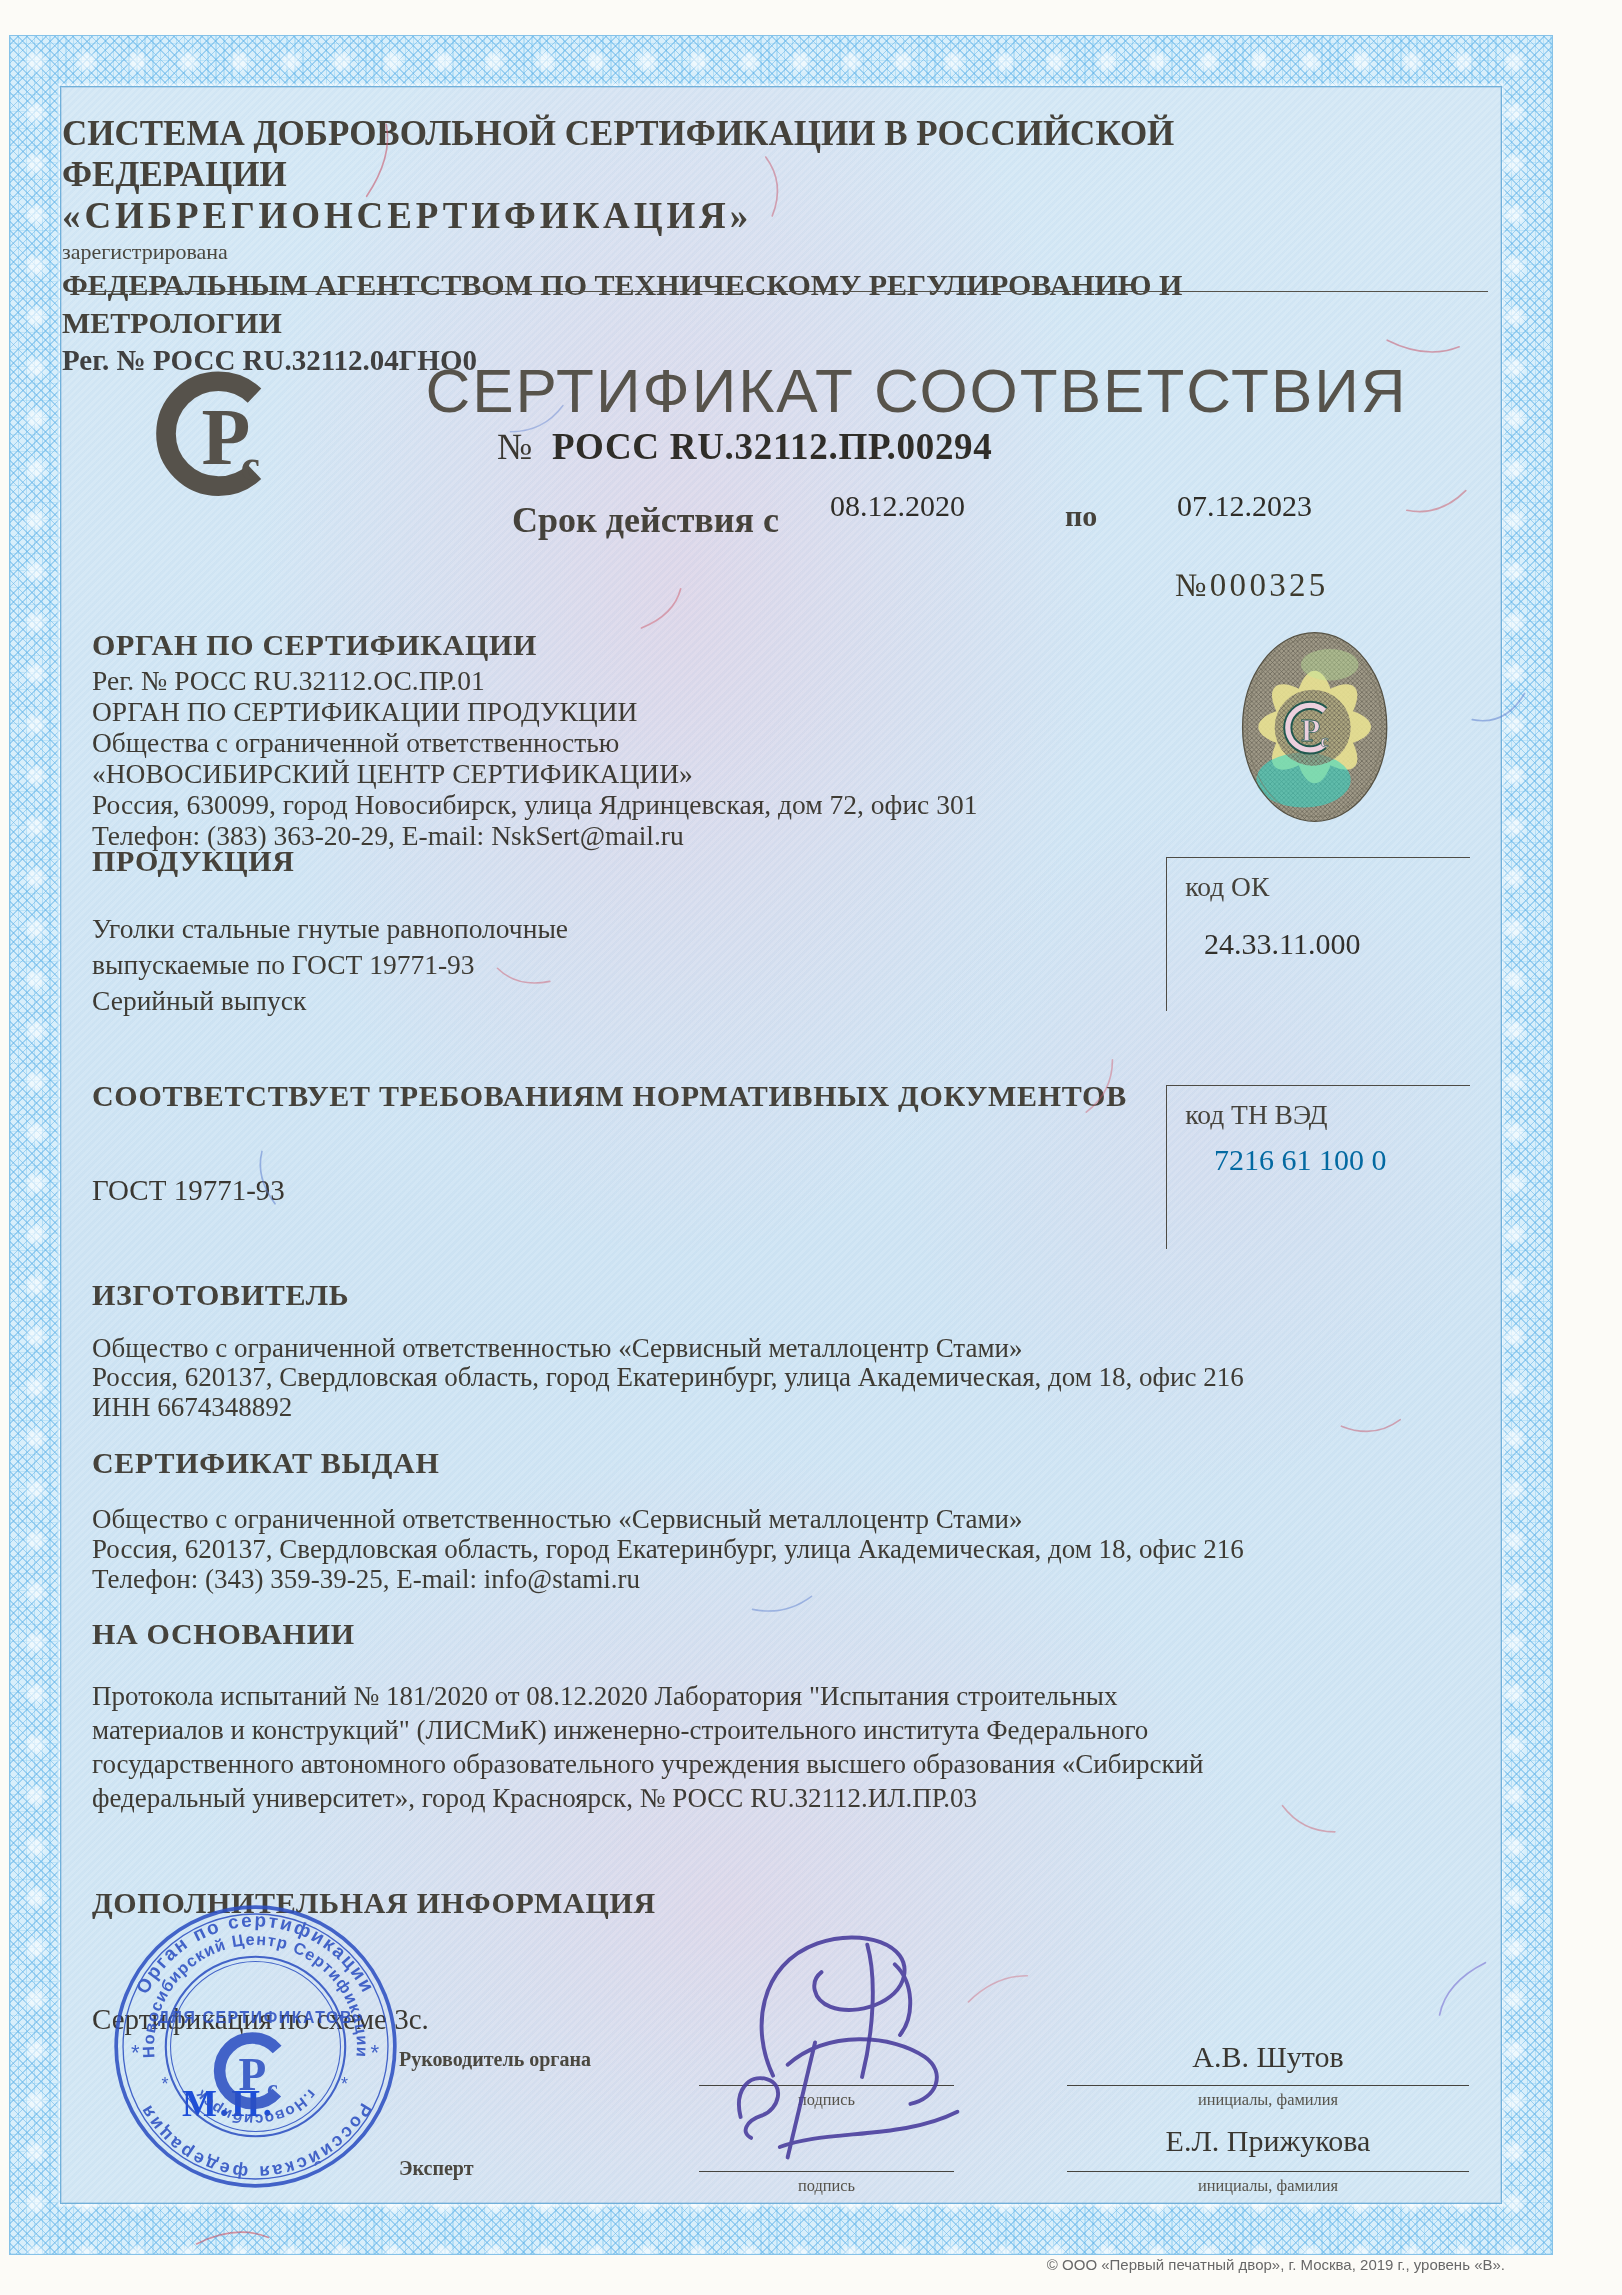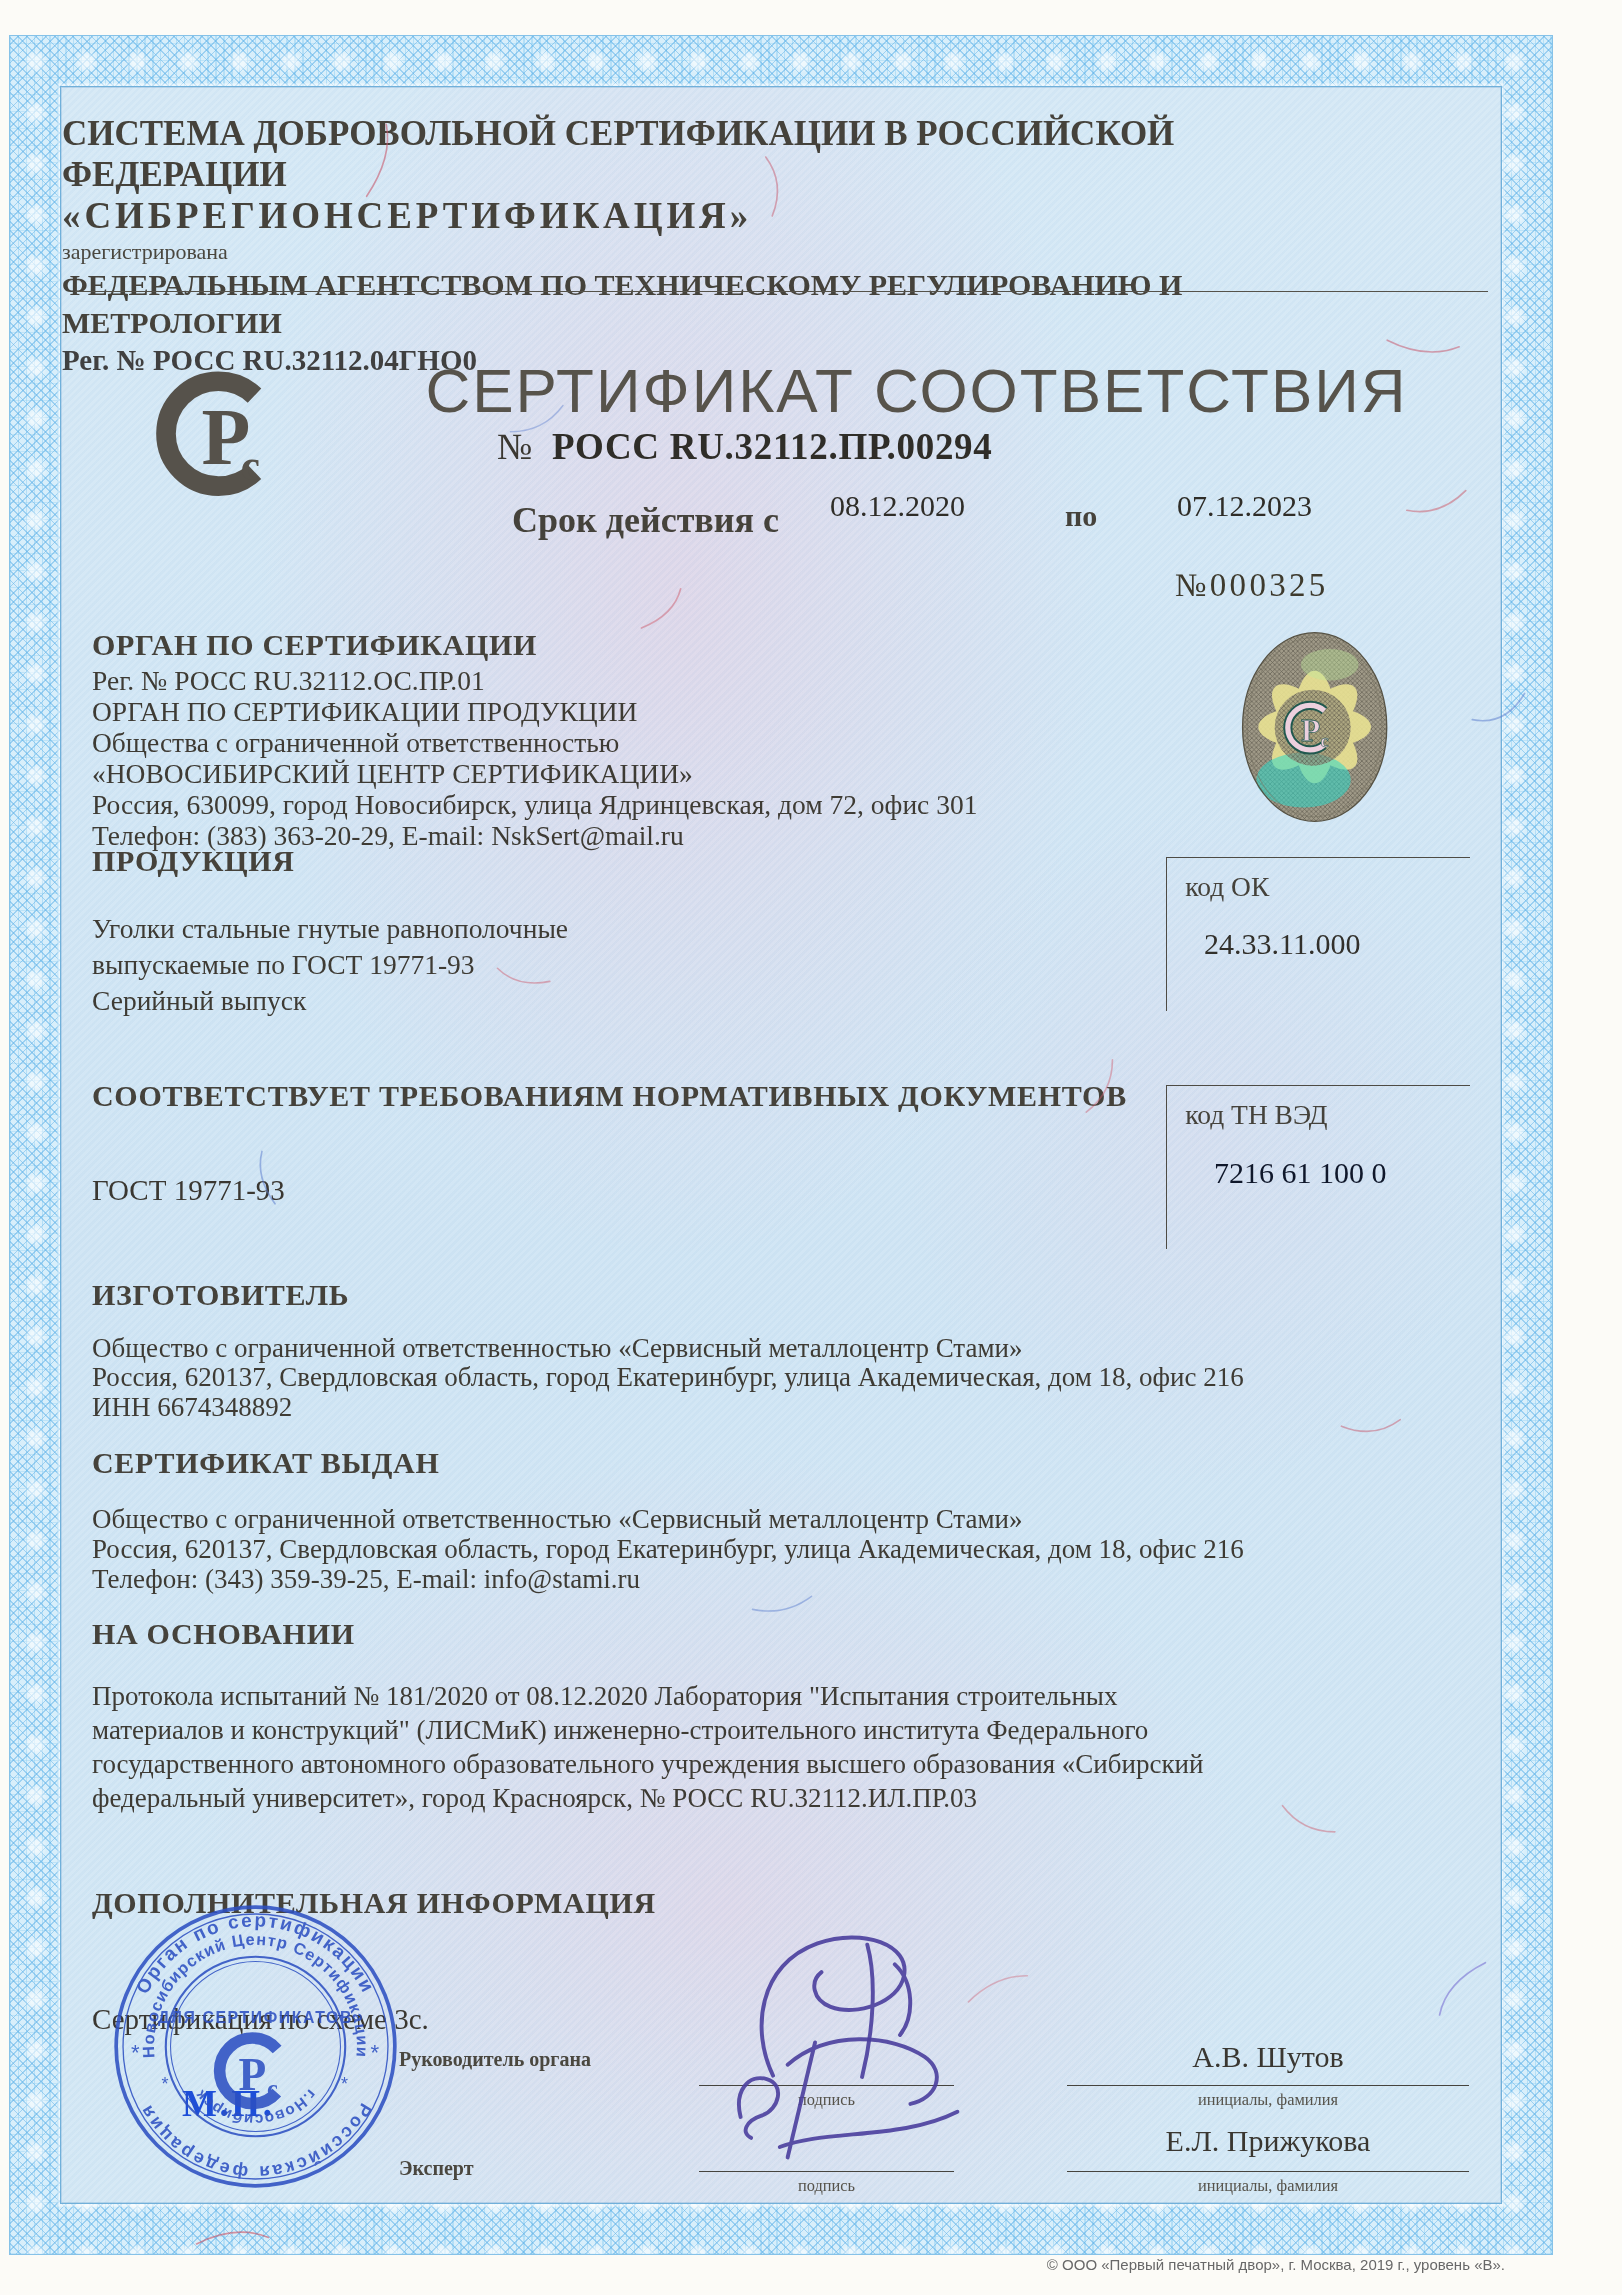--- a/index.html
+++ b/index.html
@@ -48,21 +48,21 @@
   .s-conf{top:1078px;width:1152px}.s-conf .doc{margin-top:61px;font-size:29px;color:#3a3731}
   .s-manu{top:1277px;width:1374px}.s-manu .lines{margin-top:22px;font-size:27px;line-height:29.4px}
   .s-iss{top:1445px;width:1374px}.s-iss .lines{margin-top:23.6px;font-size:27px;line-height:30px}
   .s-basis{top:1616px;width:1400px}.s-basis .lines{margin-top:27.5px;font-size:27px;line-height:34px}
   .s-addl{top:1885px;width:916px}.s-addl .txt{margin-top:83px;font-size:29px;color:#3a3731}
   .codebox{border-top:1.3px solid #4e4b44;border-left:1.3px solid #4e4b44;width:304px}
   .cb1{left:1166px;top:857px;height:154px}
   .cb2{left:1166px;top:1085px;height:164px}
   .codebox .cl{padding:13px 0 0 18.3px;font-size:27.5px;color:#45423b}
   .cb1 .cv{margin:23.6px 0 0 37px;font-size:30px;color:#32302b}
-  .cb2 .cv{margin:25px 0 0 47px;font-size:30px;color:#0f172a}
+  .cb2 .cv{margin:12px 0 0 47px;font-size:30px;color:#0369a1}
   .mp{left:182px;top:2082px;font-size:37px;font-weight:bold;color:#1d4ed8;letter-spacing:2.6px}
   .sig-label{font-size:20px;font-weight:bold;color:#4a473f}
   .sline{border-top:1.3px solid #46443e;height:0}
   .scap{font-size:16.4px;color:#56534b;text-align:center}
   .nm{font-size:30px;color:#3a3731;text-align:center}
   .copyright{left:641px;top:2256px;width:864px;text-align:right;
     font-family:"Liberation Sans","DejaVu Sans",sans-serif;font-size:15px;color:#686868}
   svg{display:block}
 </style>
 </head>

